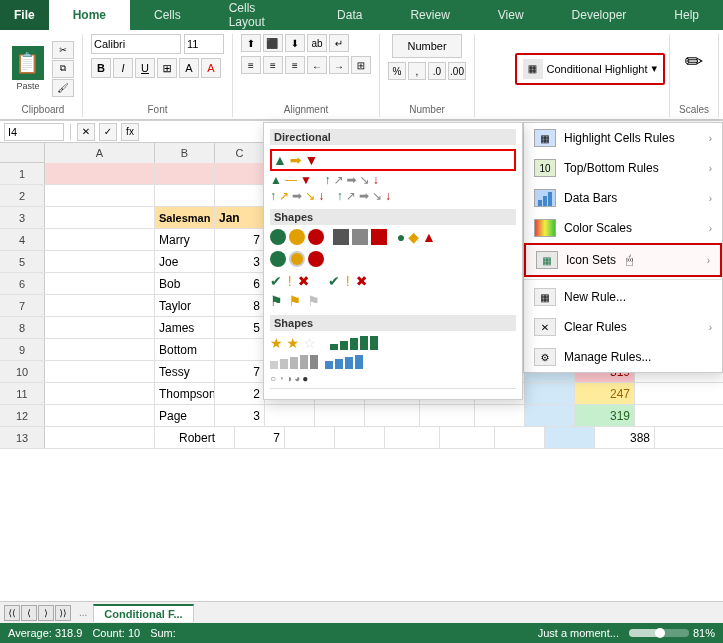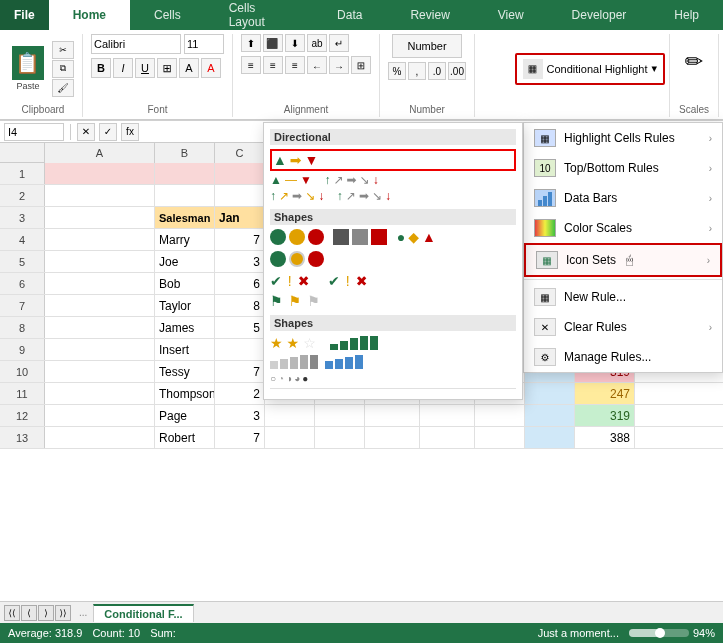--- a/index.html
+++ b/index.html
@@ -328,21 +328,21 @@
         <div class="cell right bold" style="width:55px;">56</div>
         <div class="cell right bold" style="width:55px;">30</div>
         <div class="cell" style="width:50px;"></div>
         <div class="cell" style="width:50px;background:#d0e8f8;"></div>
         <div class="cell right yellow-bg" style="width:60px;">351</div>
       </div>
 
       <div class="grid-row">
         <div class="row-num">9</div>
         <div class="cell" style="width:110px;"></div>
-        <div class="cell" style="width:60px;">Insert</div>
+        <div class="cell" style="width:60px;">Bottom</div>
         <div class="cell" style="width:50px;"></div>
         <div class="cell" style="width:50px;"></div>
         <div class="cell" style="width:50px;"></div>
         <div class="cell right bold" style="width:55px;">35</div>
         <div class="cell right bold" style="width:55px;">55</div>
         <div class="cell" style="width:50px;"></div>
         <div class="cell" style="width:50px;background:#d0e8f8;"></div>
         <div class="cell right green-bg" style="width:60px;">247</div>
       </div>
 
@@ -384,21 +384,21 @@
         <div class="cell" style="width:55px;"></div>
         <div class="cell" style="width:55px;"></div>
         <div class="cell" style="width:50px;"></div>
         <div class="cell" style="width:50px;background:#d0e8f8;"></div>
         <div class="cell right green-bg" style="width:60px;">319</div>
       </div>
 
       <div class="grid-row">
         <div class="row-num">13</div>
         <div class="cell" style="width:110px;"></div>
-        <div class="cell" style="width:60px;">Robert</div>
+        <div class="cell" style="width:60px;margin-left:20px;">Robert</div>
         <div class="cell right" style="width:50px;">7</div>
         <div class="cell" style="width:50px;"></div>
         <div class="cell" style="width:50px;"></div>
         <div class="cell" style="width:55px;"></div>
         <div class="cell" style="width:55px;"></div>
         <div class="cell" style="width:50px;"></div>
         <div class="cell" style="width:50px;background:#d0e8f8;"></div>
         <div class="cell right" style="width:60px;">388</div>
       </div>
     </div>
@@ -591,17 +591,17 @@
   <div style="position:absolute;bottom:0;left:0;right:0;height:20px;background:#217346;color:white;display:flex;align-items:center;padding:0 8px;font-size:11px;gap:10px;">
     <span>Average: 318.9</span>
     <span>Count: 10</span>
     <span>Sum:</span>
     <span style="margin-left:auto;">Just a moment...</span>
     <div style="display:flex;align-items:center;gap:4px;">
       <div style="width:60px;height:8px;background:rgba(255,255,255,0.3);border-radius:4px;position:relative;">
         <div style="width:30px;height:8px;background:rgba(255,255,255,0.6);border-radius:4px;"></div>
         <div style="width:10px;height:10px;background:#fff;border-radius:50%;position:absolute;top:-1px;left:26px;"></div>
       </div>
-      <span>94%</span>
+      <span>81%</span>
     </div>
   </div>
 
 </div>
 
 </body></html>

